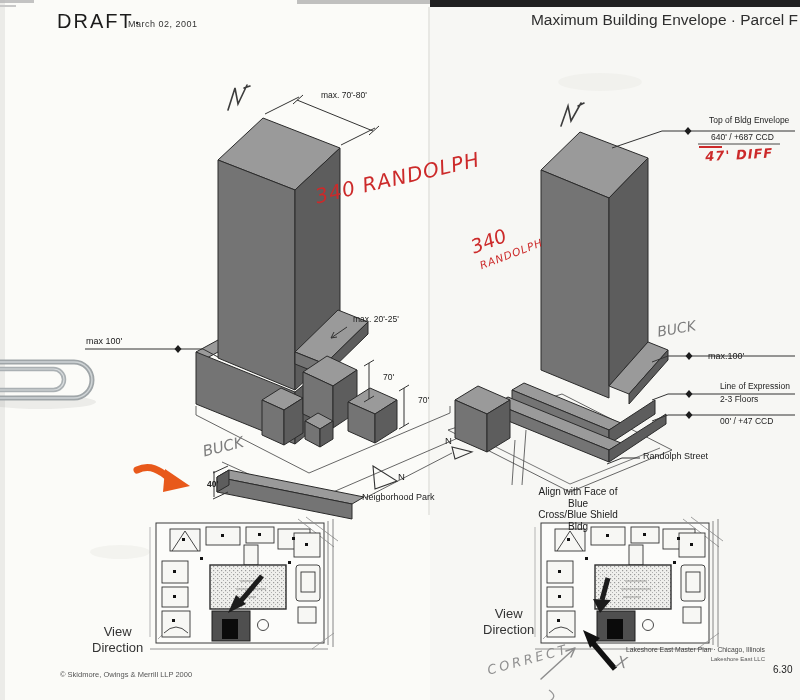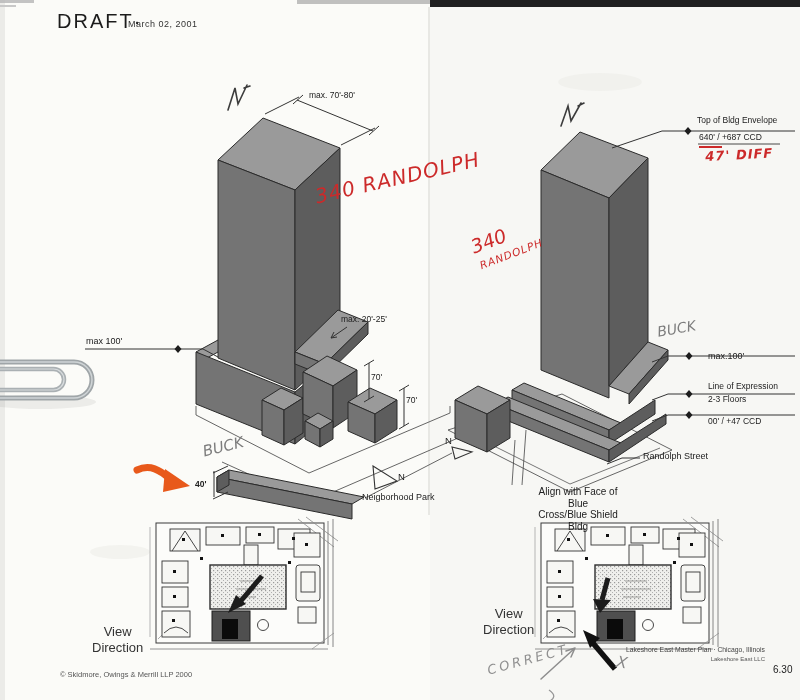--- a/index.html
+++ b/index.html
@@ -1,21 +1,21 @@
 <!DOCTYPE html>
 <html><head>
 <meta charset="utf-8">
 <style>
   html,body{margin:0;padding:0;background:#e9e9e6;}
   .doc{position:relative;width:800px;height:700px;background:#fbfbf8;overflow:hidden;
        font-family:"Liberation Sans",sans-serif;}
   svg{position:absolute;left:0;top:0;}
   .t{position:absolute;color:#222;white-space:nowrap;line-height:1.15;
      font-family:"Liberation Sans",sans-serif;}
-  .lbl{font-size:8.5px;}
+  .lbl{font-size:8.5px;margin-left:12px;}
   .lbl9{font-size:9px;}
   .draft{font-size:20px;letter-spacing:2px;color:#1c1c1c;}
   .date{font-size:9px;color:#333;letter-spacing:.5px;}
   .title{font-size:15.5px;color:#2e2e2e;}
   .viewdir{font-size:13px;color:#333;line-height:1.2;text-align:center;}
   .hand{font-family:"DejaVu Sans",sans-serif;font-style:italic;transform-origin:left top;}
   .red{color:#cc2a2a;}
   .pencil{color:#7d7d7d;}
   .credit{font-size:6.8px;color:#444;text-align:right;}
   .credit2{font-size:6px;color:#555;text-align:right;}
@@ -222,20 +222,21 @@
     <polygon points="583,630 600,638 590,648" fill="#111"></polygon>
   </g>
   <g stroke="#8e8e8e" stroke-width="1.5" fill="none" stroke-linecap="round">
     <path d="M541,679 L575,648 M575,648 L566,651 M575,648 L571,657"></path>
   </g>
   <path d="M549,690 Q559,697 548,702" stroke="#979797" stroke-width="1.3" fill="none"></path>
 </svg>
 
 <div class="t draft" style="left:57px;top:10px;">DRAFT·</div>
 <div class="t date" style="left:128px;top:19px;">March 02, 2001</div>
+<div class="t title" style="left:530px;top:11px;width:268px;text-align:right;">Maximum Building Envelope · Parcel F</div>
 
 <div class="t lbl" style="left:309px;top:91px;">max. 70'-80'</div>
 <div class="t lbl9" style="left:86px;top:336px;">max 100'</div>
 <div class="t lbl" style="left:341px;top:315px;">max. 20'-25'</div>
 <div class="t lbl" style="left:371px;top:373px;">70'</div>
 <div class="t lbl" style="left:406px;top:396px;">70'</div>
 <div class="t lbl" style="left:195px;top:480px;font-weight:bold;">40'</div>
 <div class="t nlab" style="left:398px;top:472px;">N</div>
 <div class="t lbl9" style="left:362px;top:492px;">Neigborhood Park</div>
 <div class="t hand red" style="left:313px;top:186px;font-size:20px;letter-spacing:1px;transform:rotate(-13deg);">340 RANDOLPH</div>

